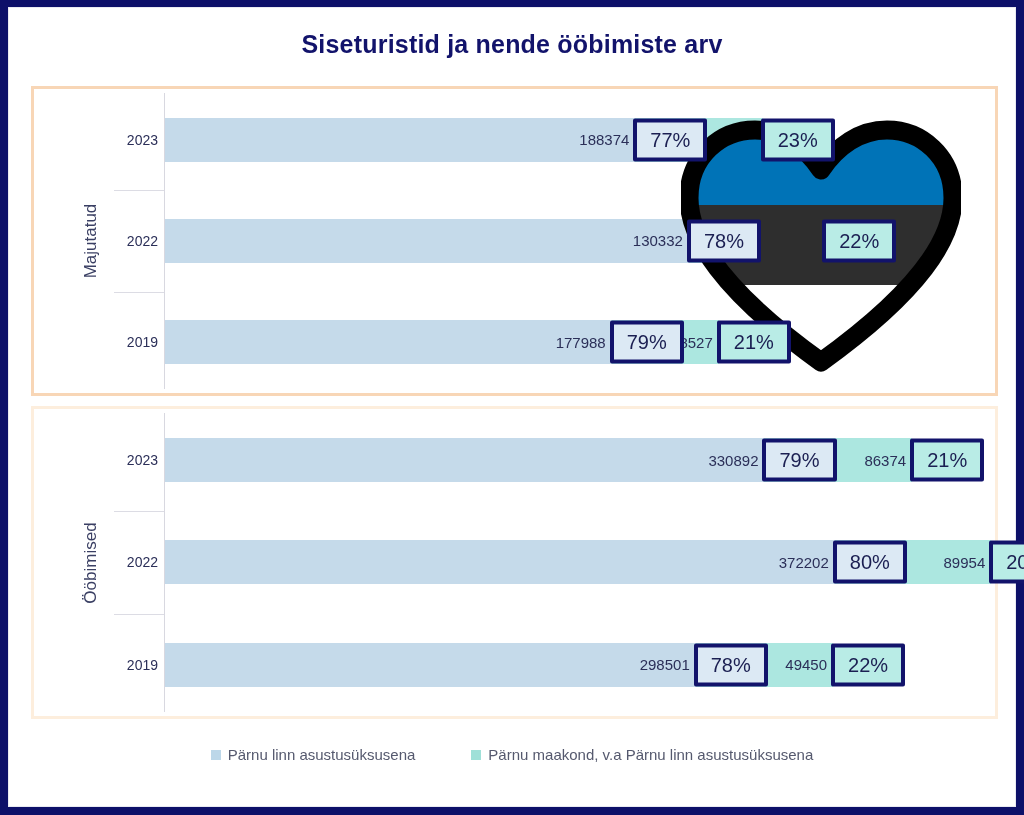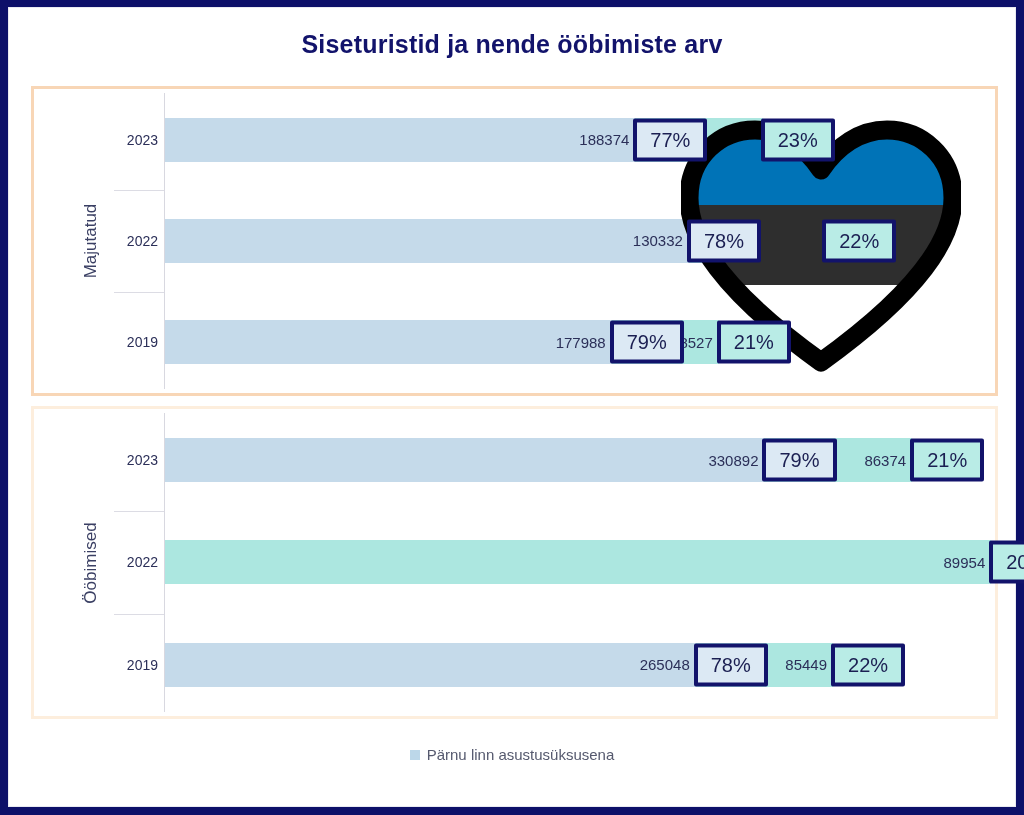--- a/index.html
+++ b/index.html
@@ -307,46 +307,54 @@
               <div class="seg seg-b" style="flex:21">
                 <span class="seg-value">86374</span>
                 <span class="badge badge-b">21%</span>
               </div>
             </div>
           </div>
 
           <div class="row">
             <div class="year">2022</div>
             <div class="bar-wrap" style="width:94%">
+              <div class="seg seg-a" style="flex:80">
+                <span class="seg-value">372202</span>
+                <span class="badge badge-a">80%</span>
+              </div>
               <div class="seg seg-b" style="flex:20">
                 <span class="seg-value">89954</span>
                 <span class="badge badge-b">20%</span>
               </div>
             </div>
           </div>
 
           <div class="row">
             <div class="year">2019</div>
             <div class="bar-wrap" style="width:76%">
               <div class="seg seg-a" style="flex:78">
-                <span class="seg-value">265048</span>
+                <span class="seg-value">298501</span>
                 <span class="badge badge-a">78%</span>
               </div>
               <div class="seg seg-b" style="flex:22">
-                <span class="seg-value">85449</span>
+                <span class="seg-value">49450</span>
                 <span class="badge badge-b">22%</span>
               </div>
             </div>
           </div>
 
         </div>
       </div>
     </div>
 
     <div class="legend">
       <div class="legend-item">
         <span class="legend-swatch sw-a"></span>
         <span class="legend-text">Pärnu linn asustusüksusena</span>
       </div>
+      <div class="legend-item">
+        <span class="legend-swatch sw-b"></span>
+        <span class="legend-text">Pärnu maakond, v.a Pärnu linn asustusüksusena</span>
+      </div>
     </div>
 
   </div>
 </div>
 
 </body></html>

